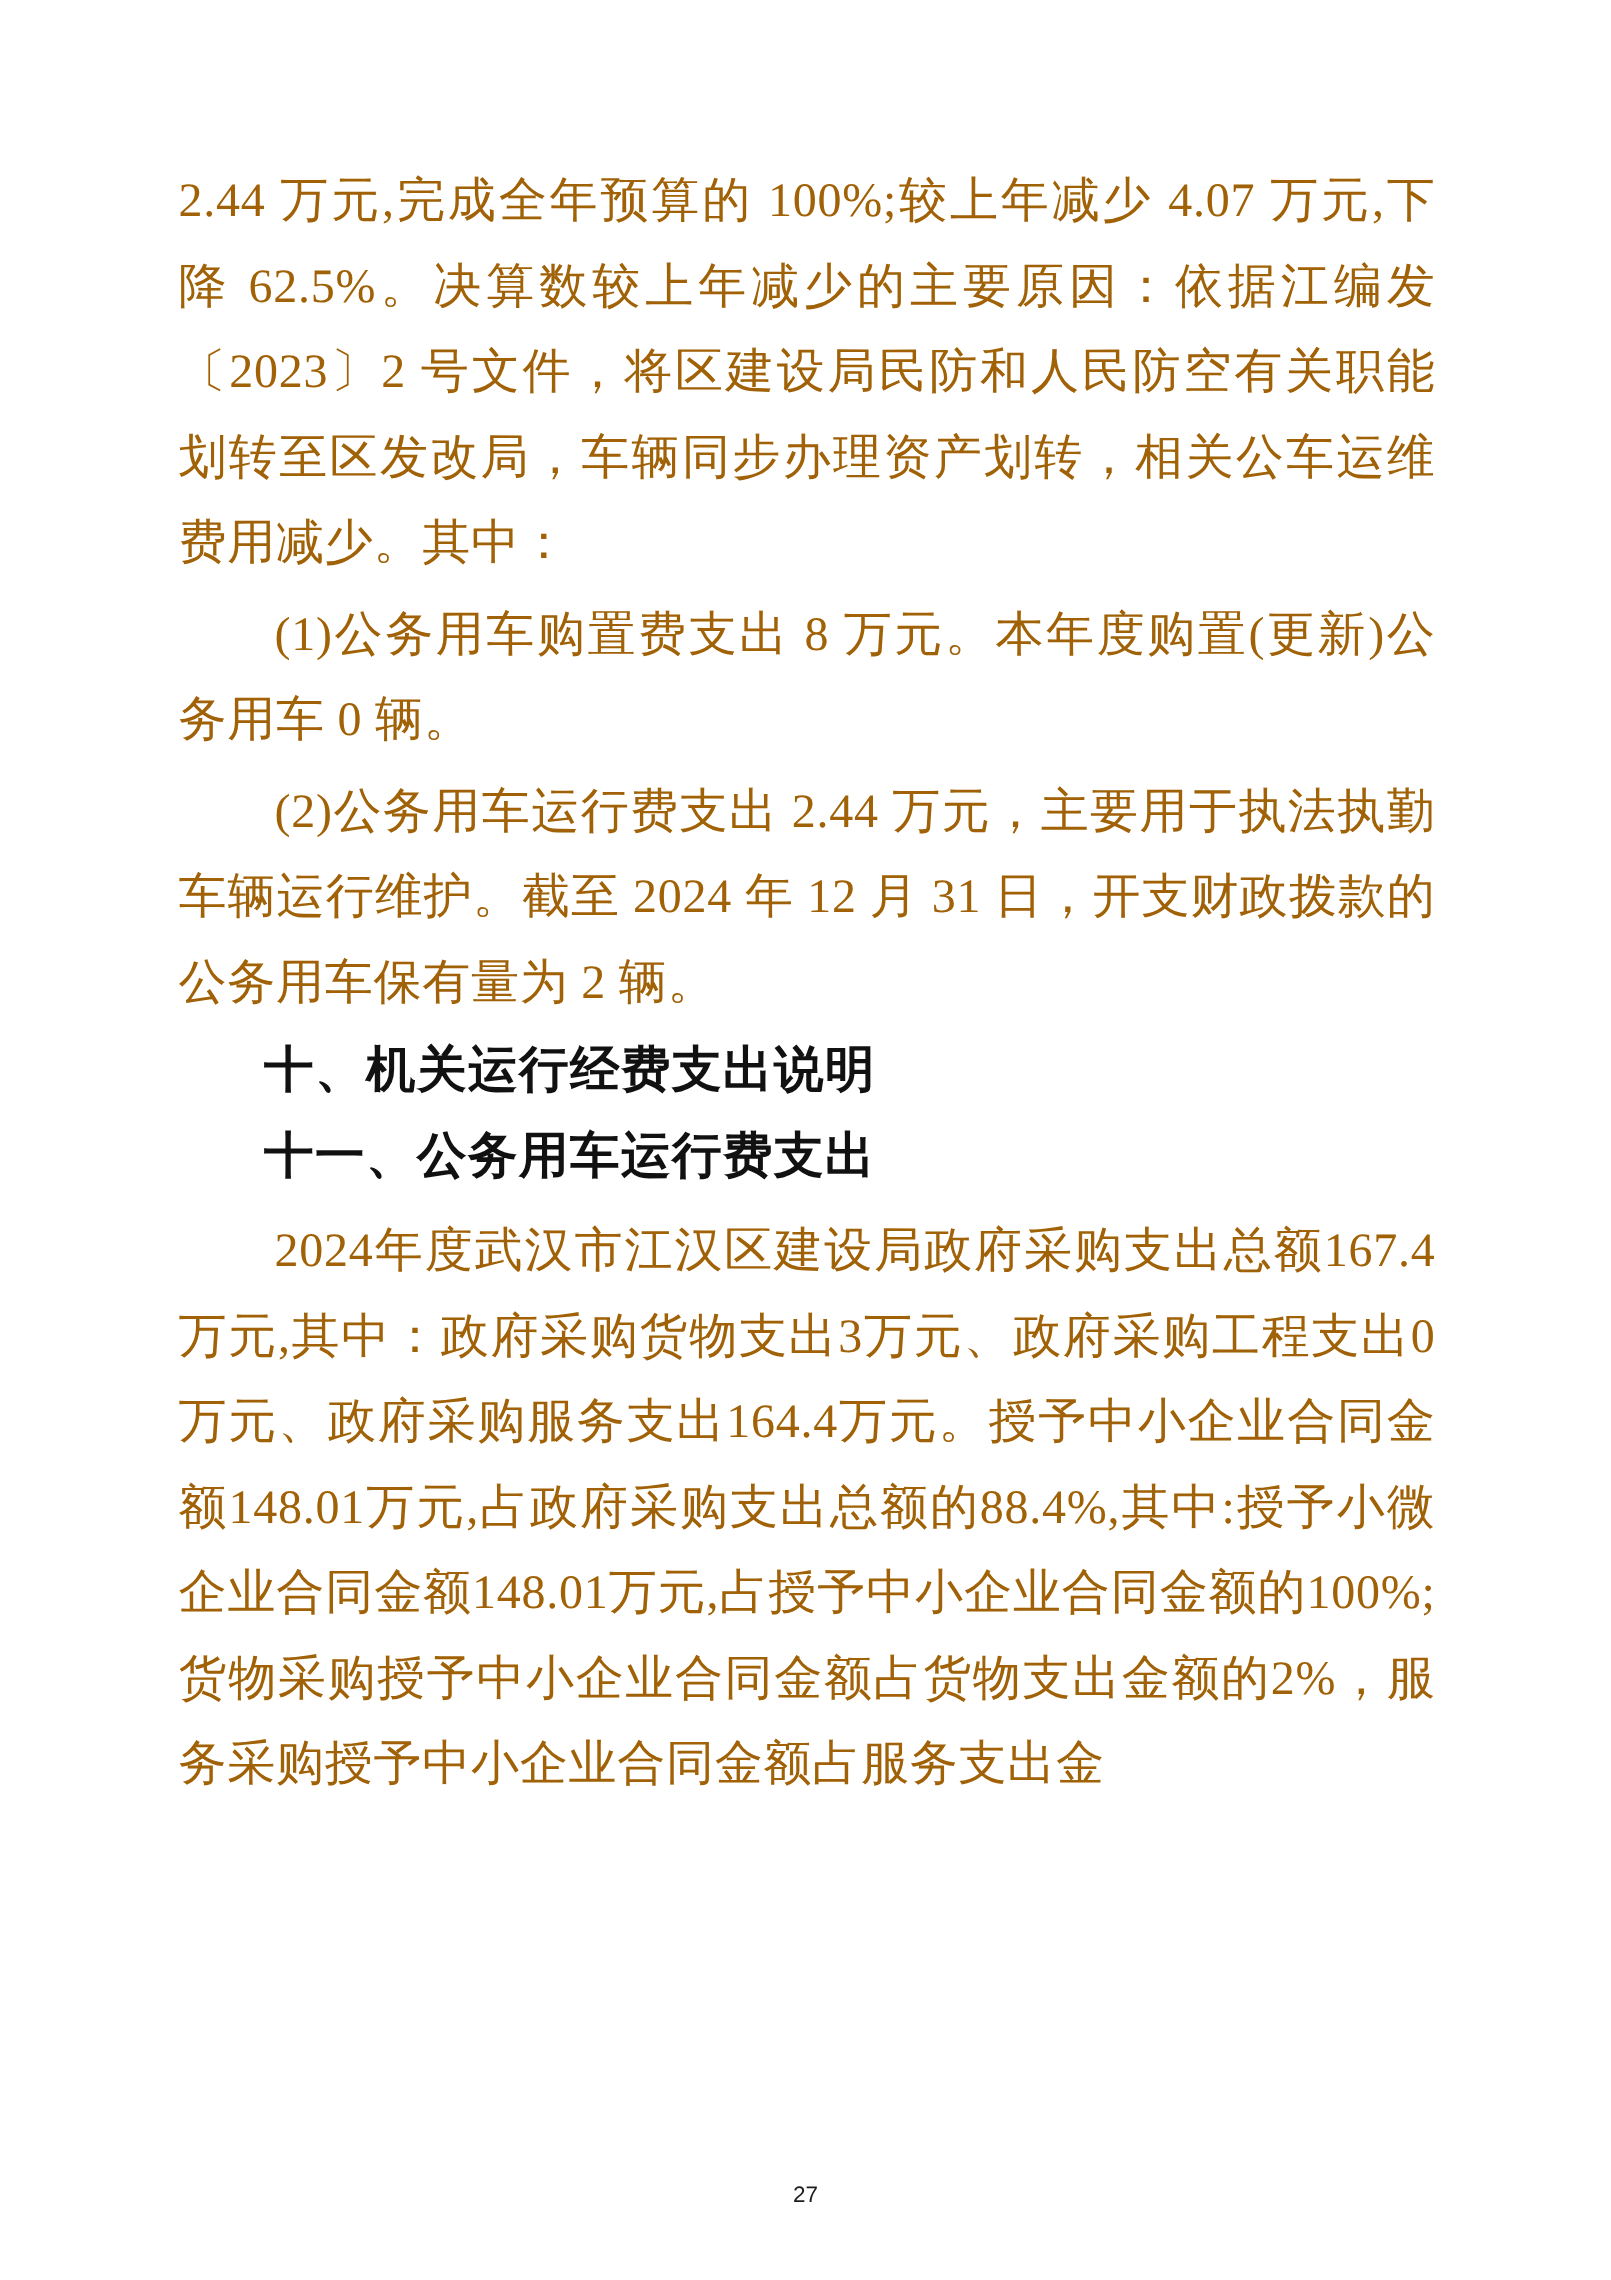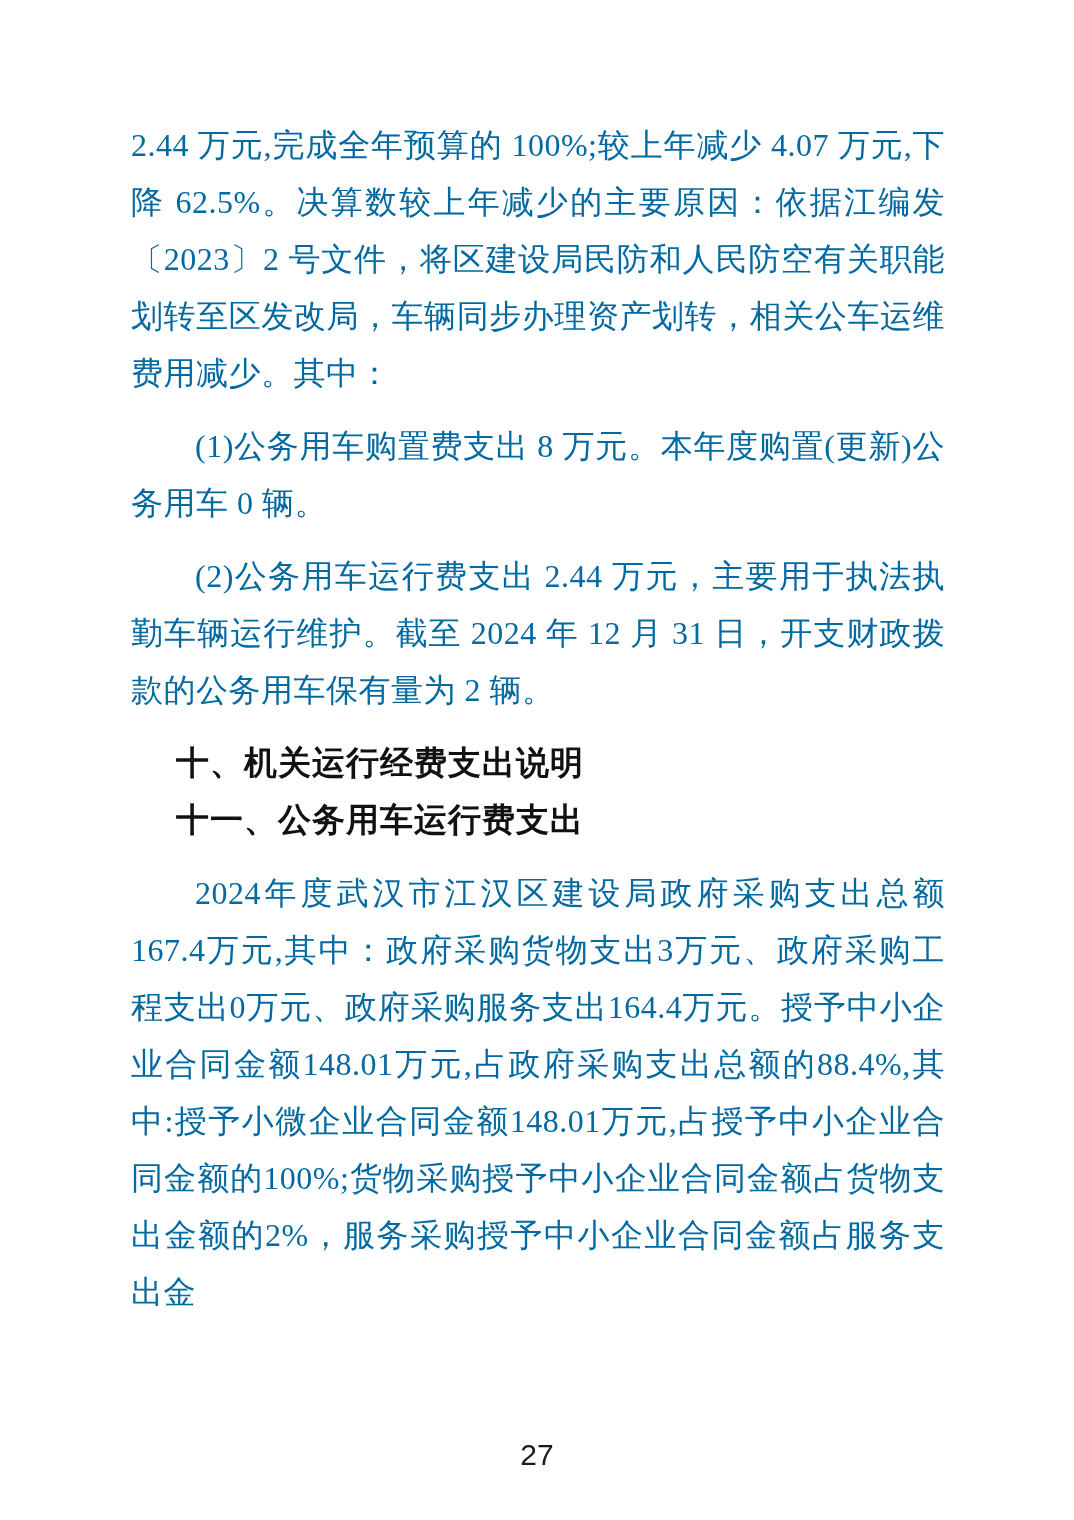--- a/index.html
+++ b/index.html
@@ -15,51 +15,51 @@
     background: #ffffff;
     overflow: hidden;
   }
   .content {
     position: absolute;
     top: 101px;
     left: 115px;
     width: 846px;
   }
   .body-text {
-    margin: 16px;
+    margin: 4px;
     font-family: "Liberation Serif", "DejaVu Serif", serif;
     font-size: 32px;
     line-height: 57px;
-    color: #0369a1;
+    color: #a16207;
     text-align: justify;
     text-indent: 2em;
     letter-spacing: 0.5px;
   }
   .body-text.no-indent {
     text-indent: 0;
   }
   .heading {
     margin: 0;
-    font-family: Liberation Serif, serif;
+    font-family: Liberation Mono, monospace;
     font-weight: 700;
     font-size: 33px;
     line-height: 57px;
     color: #111111;
     text-indent: 1.85em;
     text-align: left;
     letter-spacing: 1px;
   }
   .page-number {
     position: absolute;
     bottom: 48px;
     left: 0;
     width: 100%;
     text-align: center;
     font-family: "Liberation Sans", "DejaVu Sans", sans-serif;
-    font-size: 30px;
+    font-size: 15px;
     color: #1c1c1c;
   }
 </style>
 </head>
 <body>
 
 <div class="page">
   <div class="content">
     <p class="body-text no-indent">2.44 万元,完成全年预算的 100%;较上年减少 4.07 万元,下降 62.5%。决算数较上年减少的主要原因：依据江编发〔2023〕2 号文件，将区建设局民防和人民防空有关职能划转至区发改局，车辆同步办理资产划转，相关公车运维费用减少。其中：</p>
     <p class="body-text">(1)公务用车购置费支出 8 万元。本年度购置(更新)公务用车 0 辆。</p>

